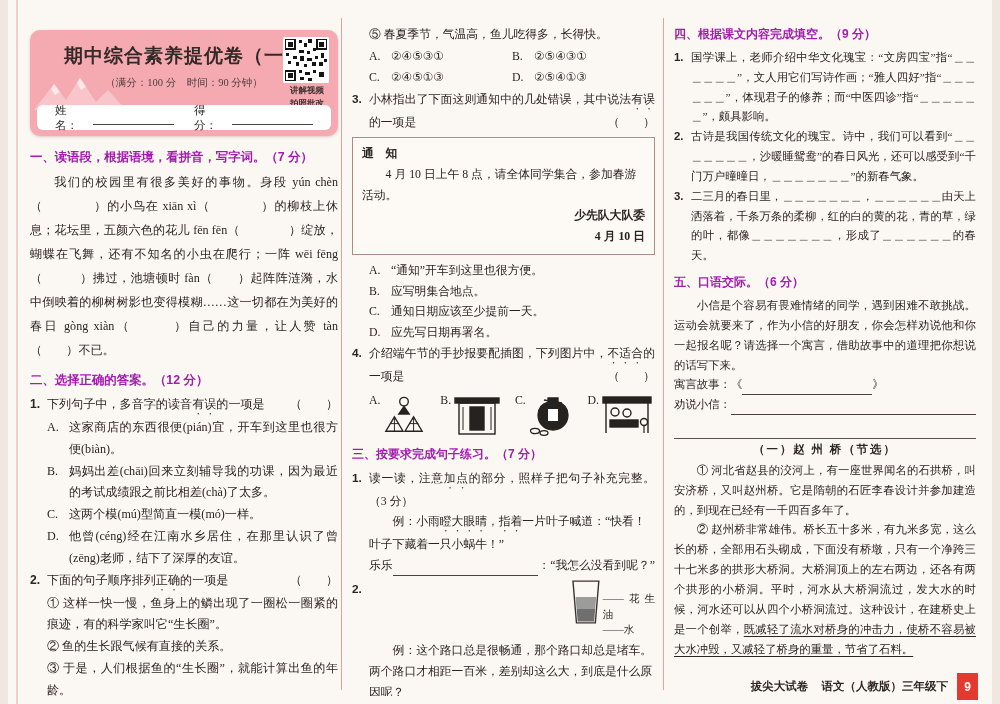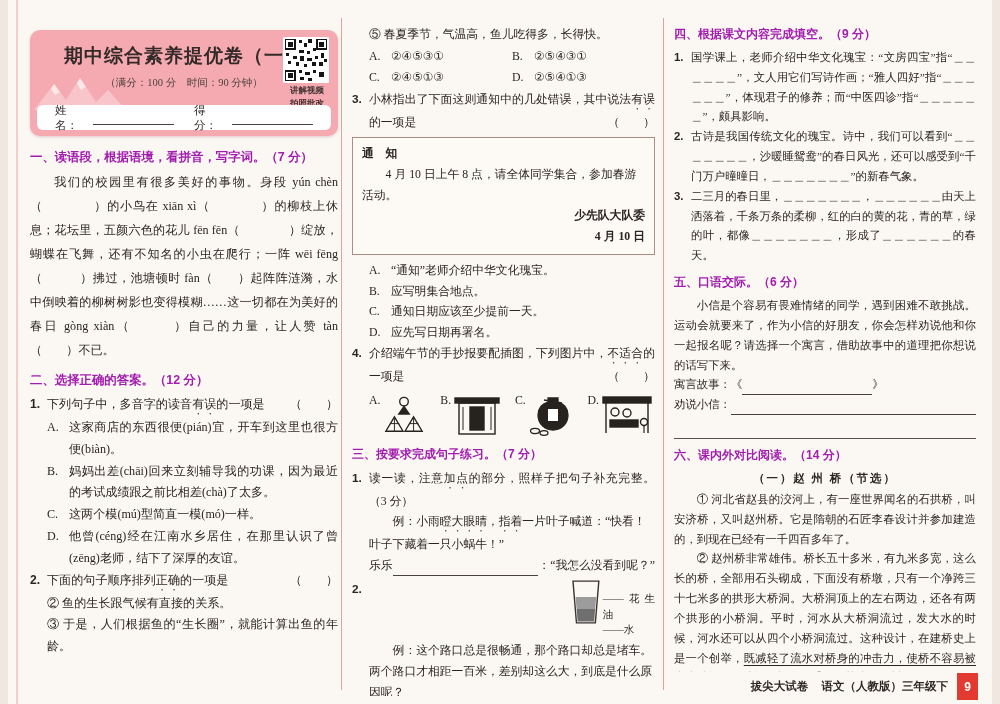--- a/index.html
+++ b/index.html
@@ -197,20 +197,21 @@
   </div>
 
   <div class="q-row">
     <span class="q-num">2.</span>
     <span class="q-body">
       <span class="bracket">（　　）</span>
       <span>下面的句子顺序排列</span><span class="emdot">正确</span><span>的一项是</span>
     </span>
   </div>
   <div class="items">
+    <p>① 这样一快一慢，鱼身上的鳞出现了一圈松一圈紧的痕迹，有的科学家叫它“生长圈”。</p>
     <p>② 鱼的生长跟气候有直接的关系。</p>
     <p>③ 于是，人们根据鱼的“生长圈”，就能计算出鱼的年龄。</p>
 
   </div>
 </div>
 
 <div class="col col-mid">
   <div class="items" style="padding-left:17px">
     <p>⑤ 春夏季节，气温高，鱼儿吃得多，长得快。</p>
   </div>
@@ -242,21 +243,21 @@
   </div>
   <div class="notice">
     <div class="notice-title">通　知</div>
     <p class="indent2">4 月 10 日上午 8 点，请全体同学集合，参加春游活动。</p>
     <div class="notice-sign">少先队大队委</div>
     <div class="notice-sign">4 月 10 日</div>
   </div>
   <div class="opts">
     <div class="opt">
         <span class="opt-label">A.</span>
-        <span class="opt-text">“通知”老师介绍中华文化瑰宝。</span>
+        <span class="opt-text">“通知”开车到这里也很方便。</span>
       </div>
     <div class="opt">
         <span class="opt-label">B.</span>
         <span class="opt-text">应写明集合地点。</span>
       </div>
     <div class="opt">
         <span class="opt-label">C.</span>
         <span class="opt-text">通知日期应该至少提前一天。</span>
       </div>
     <div class="opt">
@@ -370,21 +371,20 @@
     <span>寓言故事：《</span>
     <span class="fill-line" style="width:130px"></span>
     <span>》</span>
   </div>
   <div class="flex-line">
     <span>劝说小信：</span>
     <span class="fill-line grow"></span>
   </div>
   <div class="write-line"></div>
 
-  <div class="sec-h">六、课内外对比阅读。（14 分）</div>
   <div class="read-sub">（一）赵 州 桥（节选）</div>
   <p class="indent2" style="text-align:justify">① 河北省赵县的洨河上，有一座世界闻名的石拱桥，叫安济桥，又叫赵州桥。它是隋朝的石匠李春设计并参加建造的，到现在已经有一千四百多年了。</p>
   <p class="indent2" style="text-align:justify"><span>② 赵州桥非常雄伟。桥长五十多米，有九米多宽，这么长的桥，全部用石头砌成，下面没有桥墩，只有一个净跨三十七米多的拱形大桥洞。大桥洞顶上的左右两边，还各有两个拱形的小桥洞。平时，河水从大桥洞流过，发大水的时候，河水还可以从四个小桥洞流过。这种设计，在建桥史上是一个创举，</span><span class="ul">既减轻了流水对桥身的冲击力，使桥不容易被大水冲毁，又减轻了桥身的重量，节省了石料。</span></p>
 </div>
 
 <div class="footer">
   <span>拔尖大试卷</span>
   <span>语文（人教版）三年级下</span>
 </div>
 <div class="page-tab">9</div>

